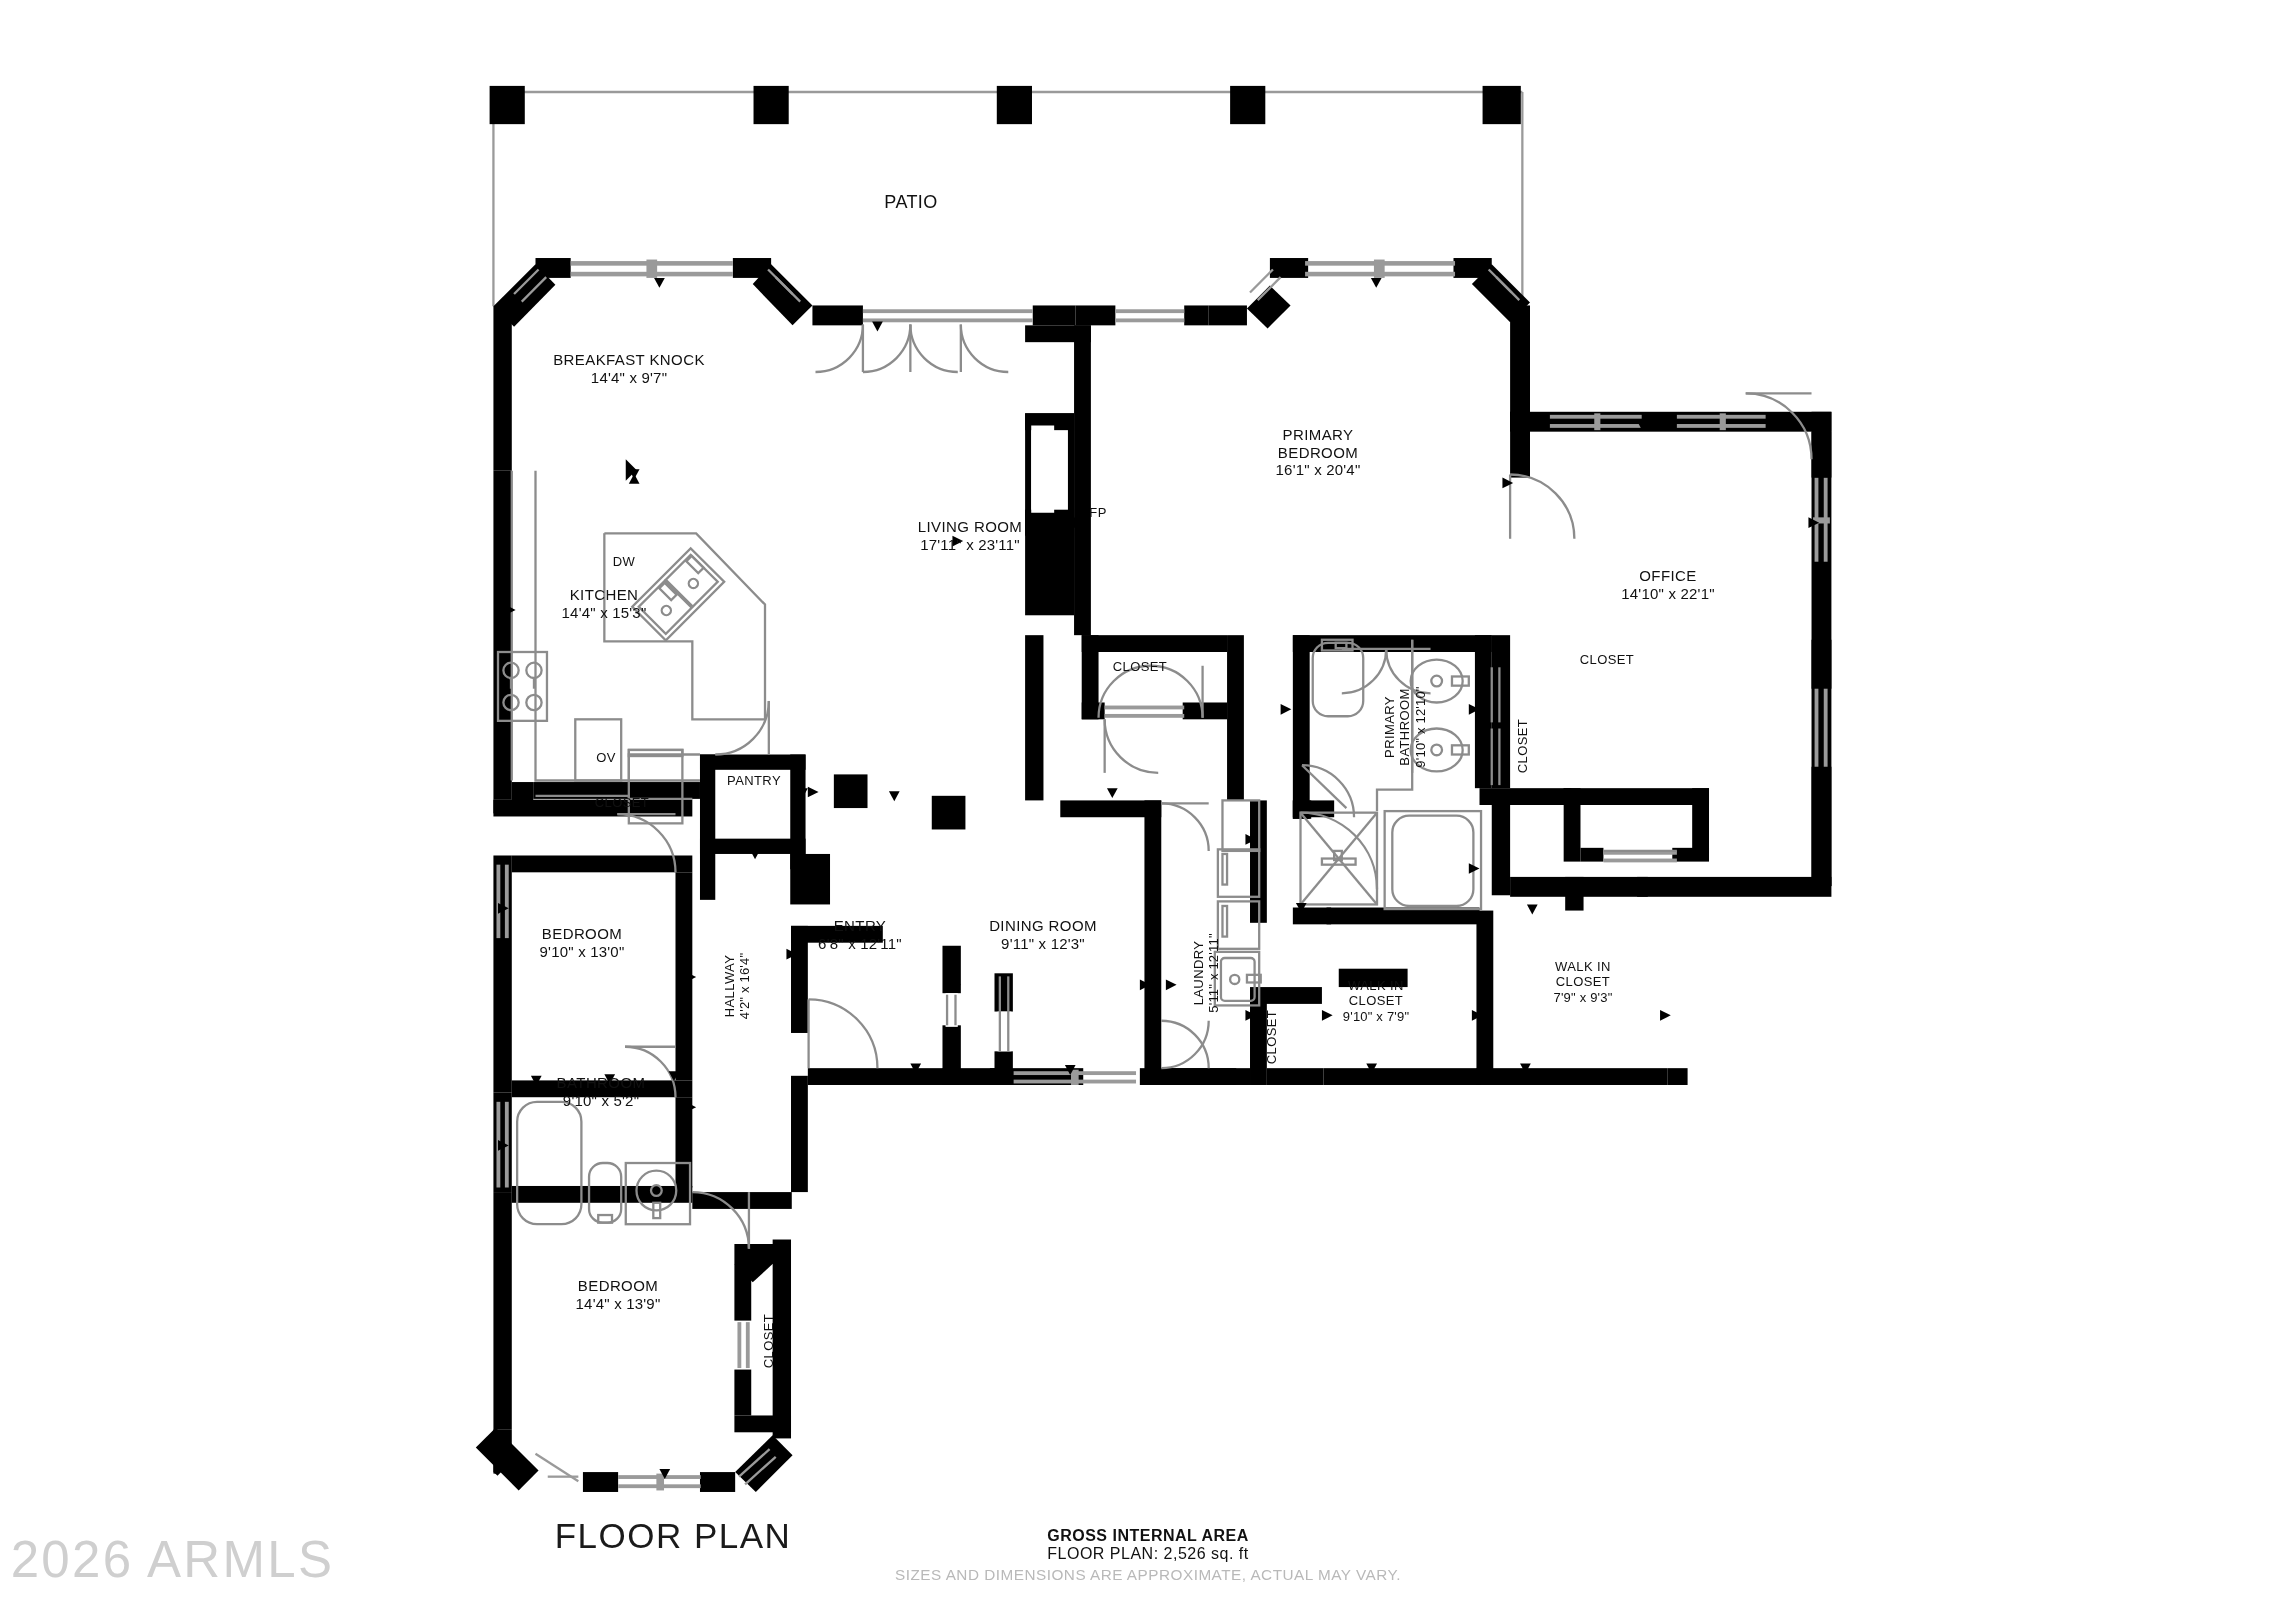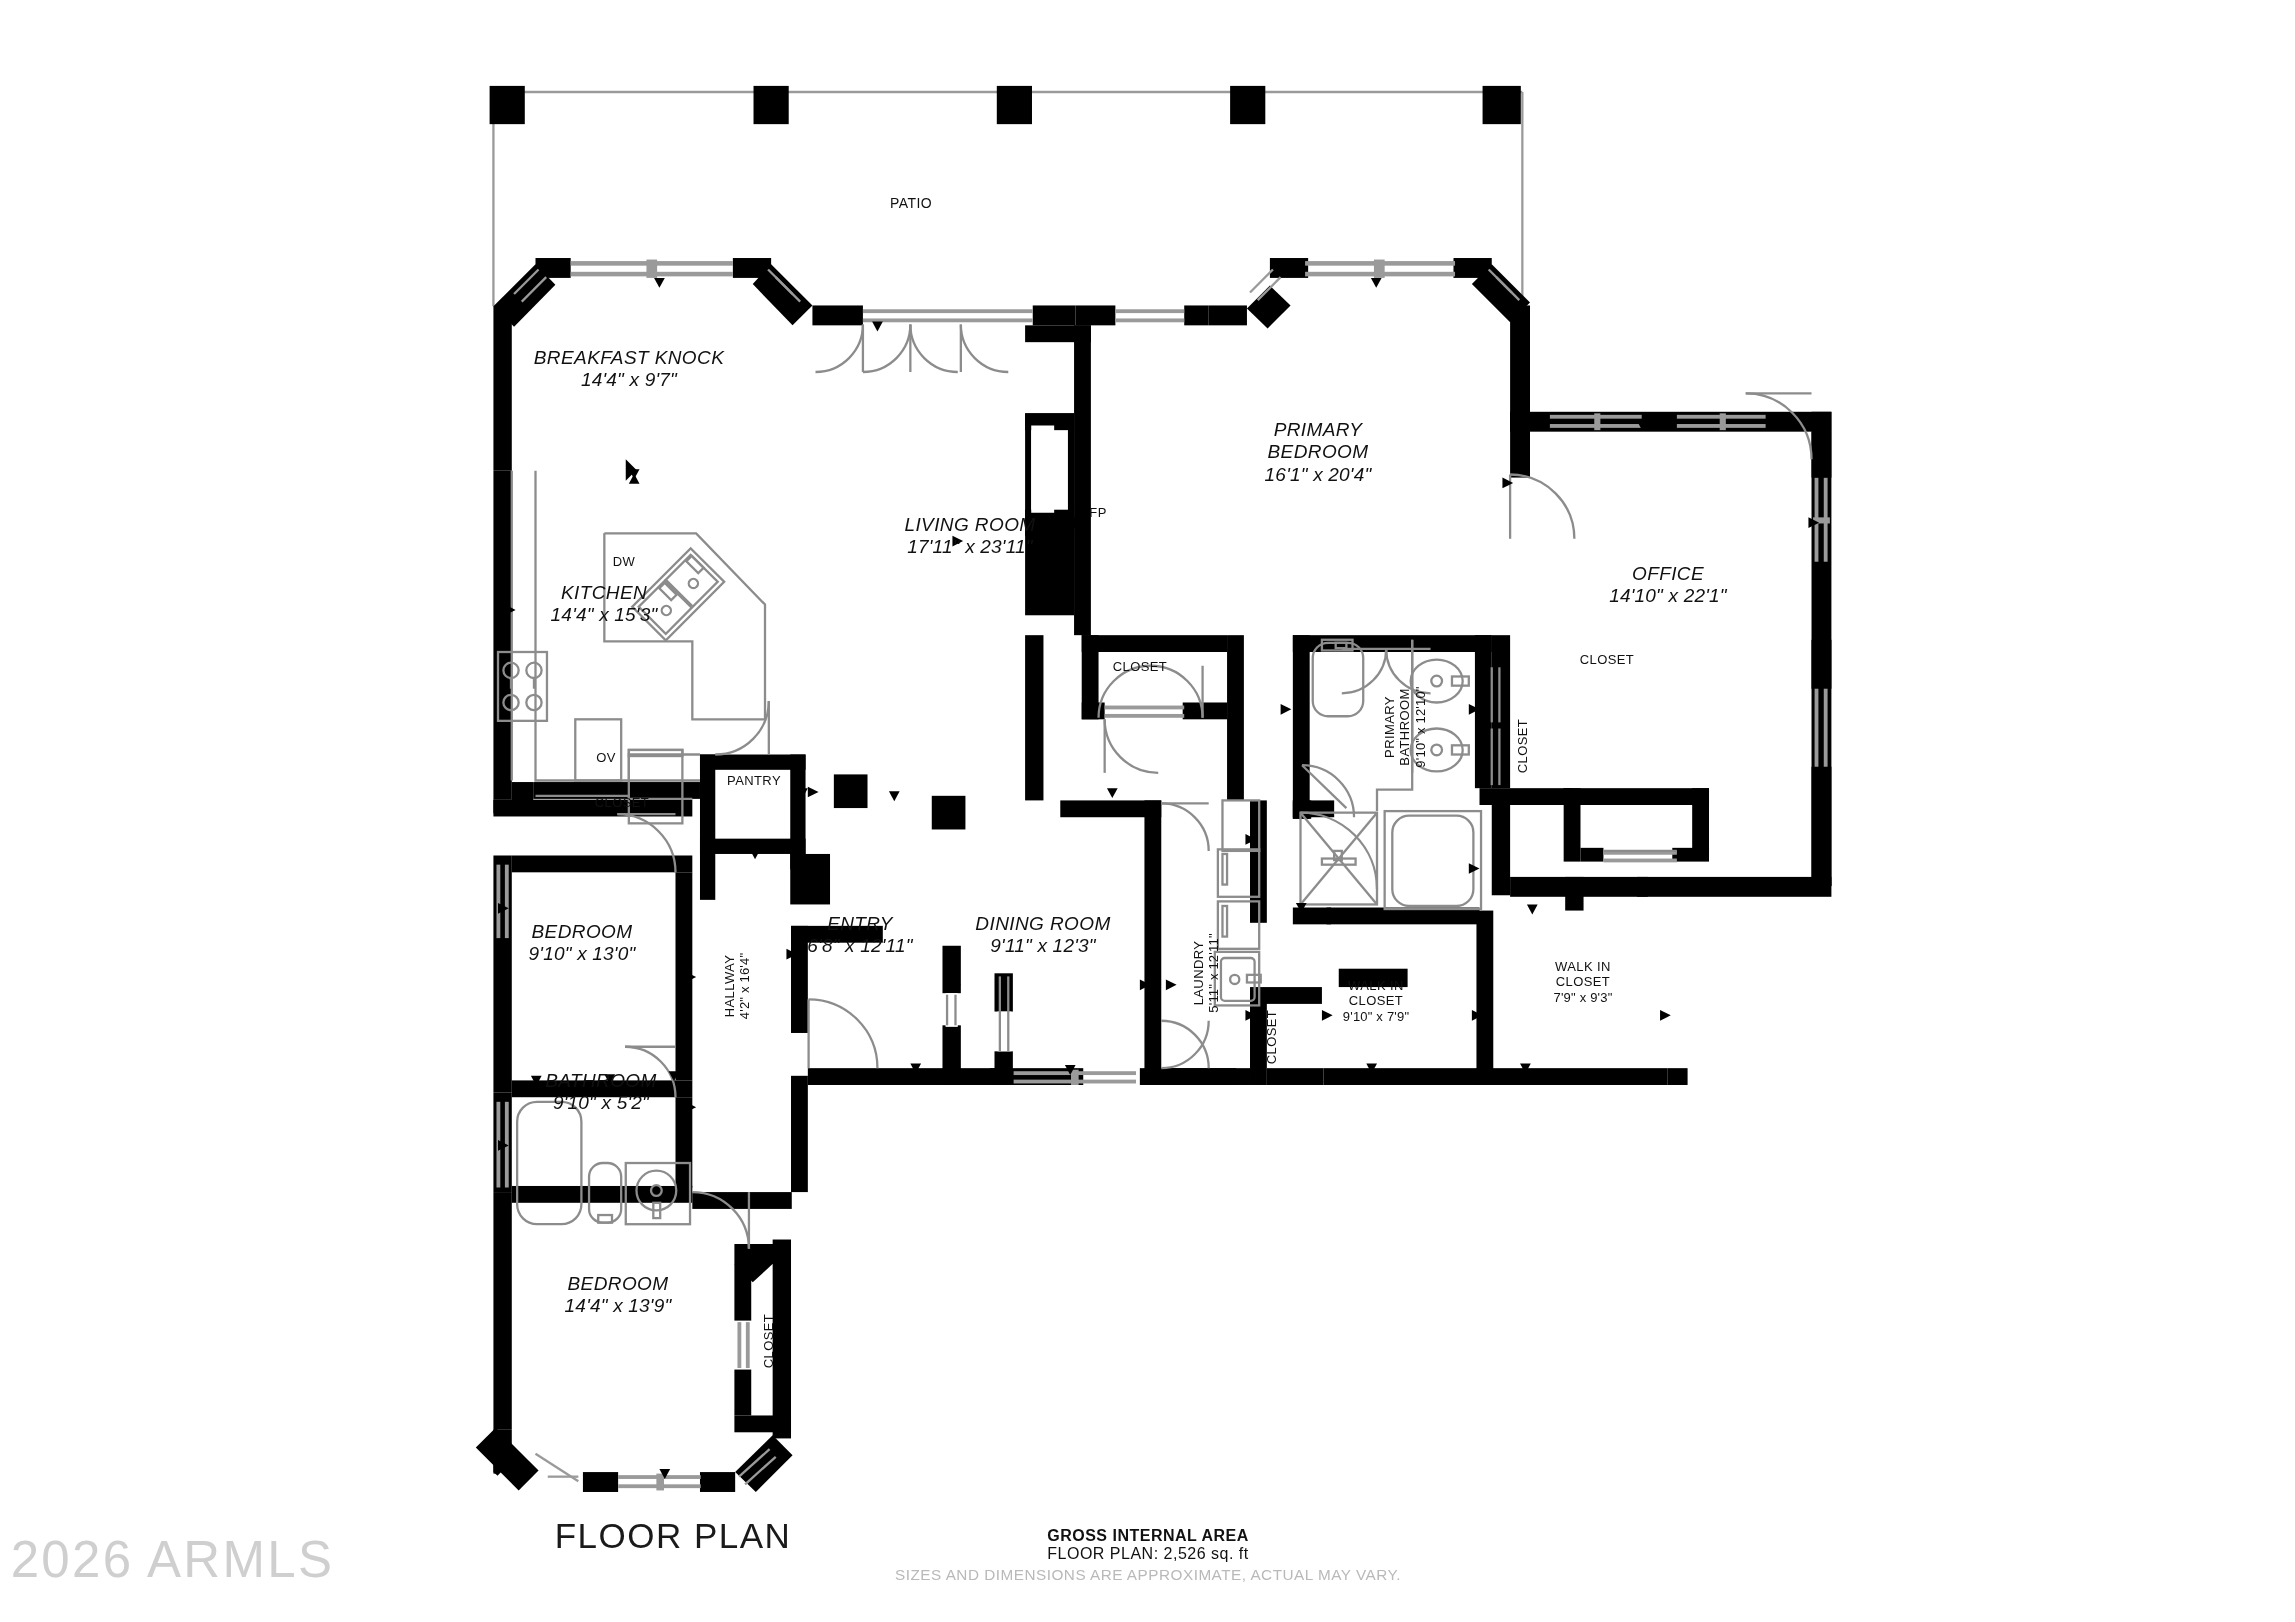--- a/index.html
+++ b/index.html
@@ -6,23 +6,23 @@
   html,body{margin:0;padding:0;background:#ffffff;}
   body{width:2295px;height:1623px;position:relative;overflow:hidden;
        font-family:"Liberation Sans","DejaVu Sans",sans-serif;color:#000;}
   #plan{position:absolute;left:0;top:0;width:2295px;height:1623px;}
   .lbl{position:absolute;text-align:center;line-height:1.18;white-space:pre;
        font-family:"Liberation Sans","DejaVu Sans",sans-serif;color:#111;
        transform:translate(-50%,-50%);}
   .lbl .n{display:block;letter-spacing:0.4px;}
   .lbl .d{display:block;letter-spacing:0.2px;}
   .rot90{transform:translate(-50%,-50%) rotate(-90deg);}
-  .t-room{font-size:19px;font-style:italic;}
+  .t-room{font-size:15px;}
   .t-small{font-size:13px;}
-  .t-patio{font-size:14px;letter-spacing:0.9px;}
+  .t-patio{font-size:18px;letter-spacing:0.9px;}
   #title{position:absolute;left:673px;top:1492px;transform:translateX(-50%);
          font-size:35px;letter-spacing:1.5px;color:#1a1a1a;margin-top:24px;}
   #footer{position:absolute;left:1148px;top:1527px;transform:translateX(-50%);
           text-align:center;}
   #footer .l1{font-size:16px;font-weight:bold;letter-spacing:0.5px;color:#111;text-align:center;}
   #footer .l2{font-size:16px;font-weight:normal;letter-spacing:0.5px;color:#111;}
   #footer .l3{font-size:15.3px;letter-spacing:0.5px;color:#b9b9b9;margin-top:3.1px;}
   #watermark{position:absolute;left:10.7px;top:1530px;font-size:51px;
              letter-spacing:2.3px;color:#cfcfcf;font-family:"Liberation Sans","DejaVu Sans",sans-serif;}
 </style>

